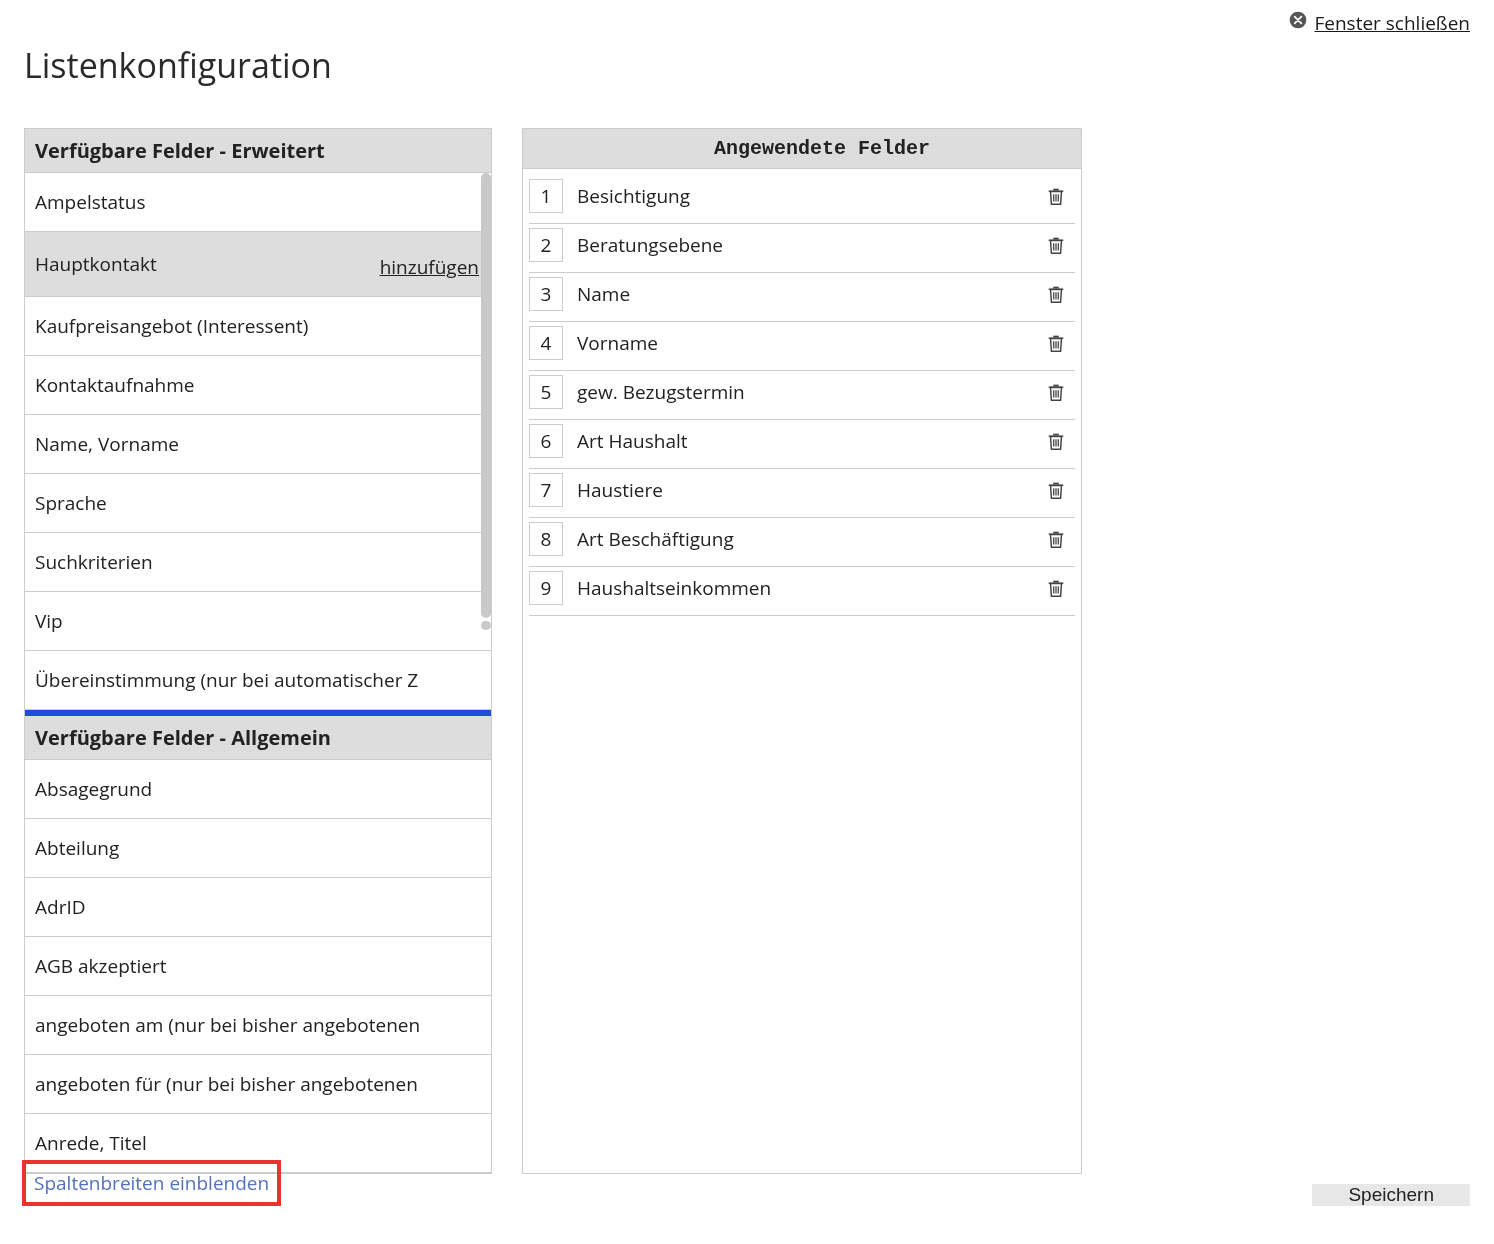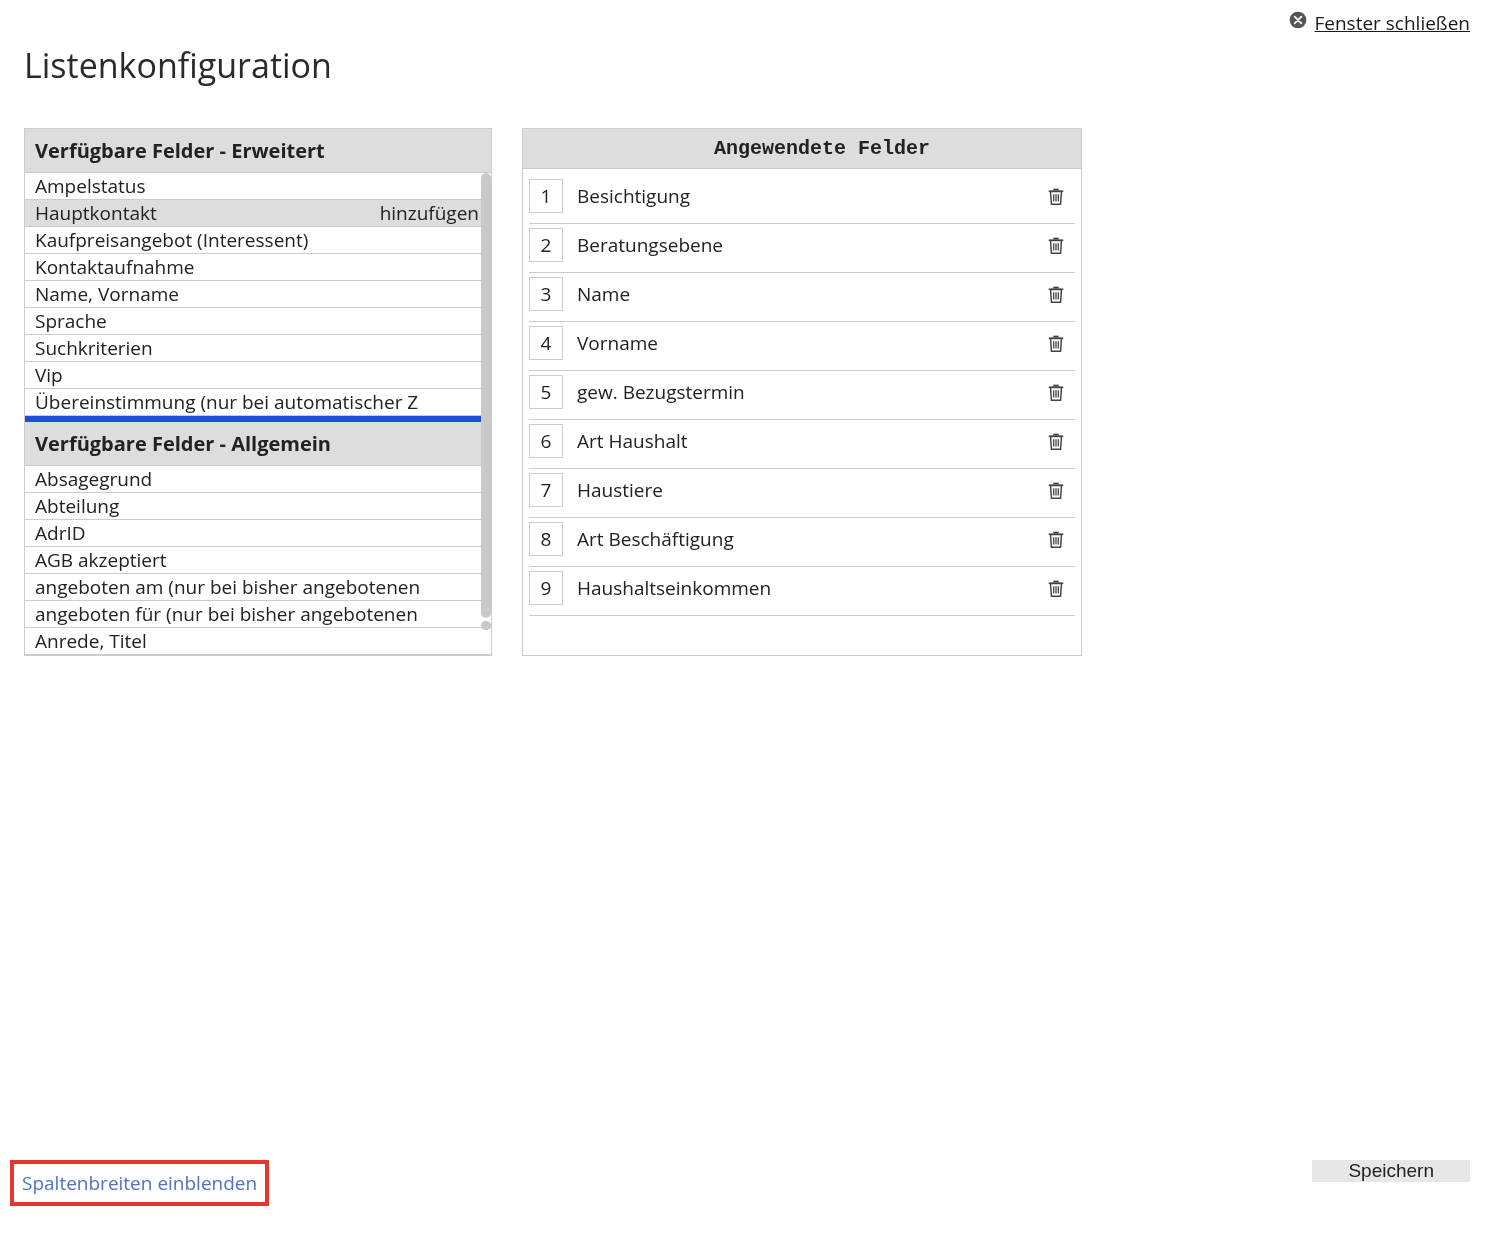--- a/index.html
+++ b/index.html
@@ -52,32 +52,34 @@
     font-weight: 700;
     padding: 8px 10px;
     font-size: 20px;
   }
   .panel .section-header:first-child { border-top: none; }
   .panel-right .section-header { text-align: center; padding-left: 50px; font-family: Liberation Mono, monospace; }
   .field-row {
     display: flex;
     align-items: center;
     justify-content: space-between;
-    padding: 0 10px;
+    padding: 16px 10px;
     border-bottom: 1px solid #CCCCCC;
     font-size: 19px;
     white-space: nowrap;
     overflow: hidden;
   }
   .field-row.hover { background: #DDDDDD; }
   .field-row .field-label { overflow: hidden; text-overflow: clip; }
   .add-link {
+    text-decoration: underline;
     cursor: pointer;
     font-size: 19px;
     margin-right: 2px;
+    margin-top: 6px;
   }
   
   .scrollbar-track {
     position: absolute;
     right: 0;
     top: 44px;
     bottom: 0;
     width: 10px;
   }
   .scrollbar-thumb {
@@ -116,25 +118,25 @@
     align-items: center;
     justify-content: center;
     cursor: pointer;
     color: #444;
     margin-right: 4px;
   }
   .trash-btn svg { width: 22px; height: 22px; }
 
   .footer {
     position: absolute;
-    left: 10px;
+    left: 22px;
     right: 24px;
     bottom: 38px;
     display: flex;
-    align-items: flex-start;
+    align-items: flex-end;
     justify-content: space-between;
   }
   .show-widths-wrap {
     border: 4px solid #E7342C;
     padding: 6px 8px;
     display: inline-block;
   }
   .show-widths {
     color: #5371BE;
     font-size: 19px;

